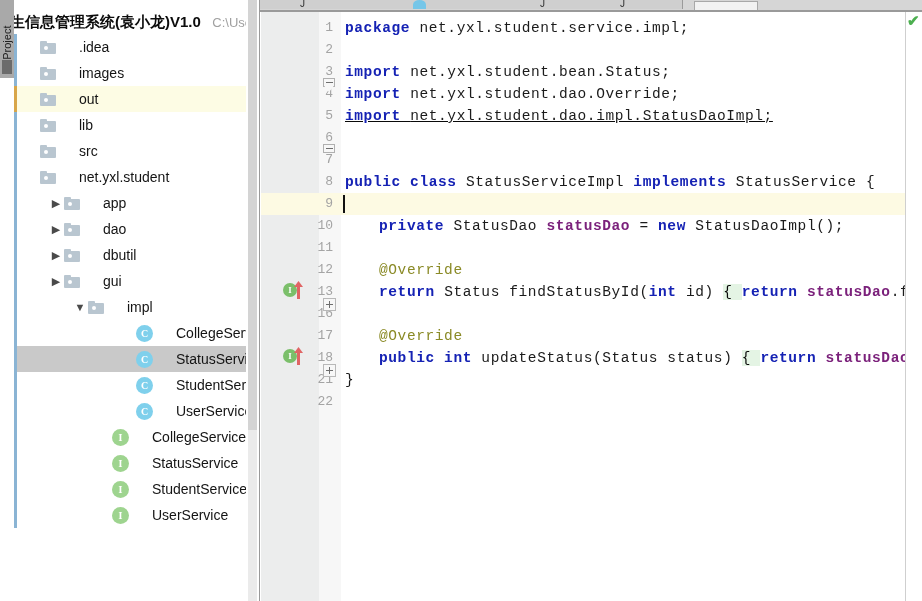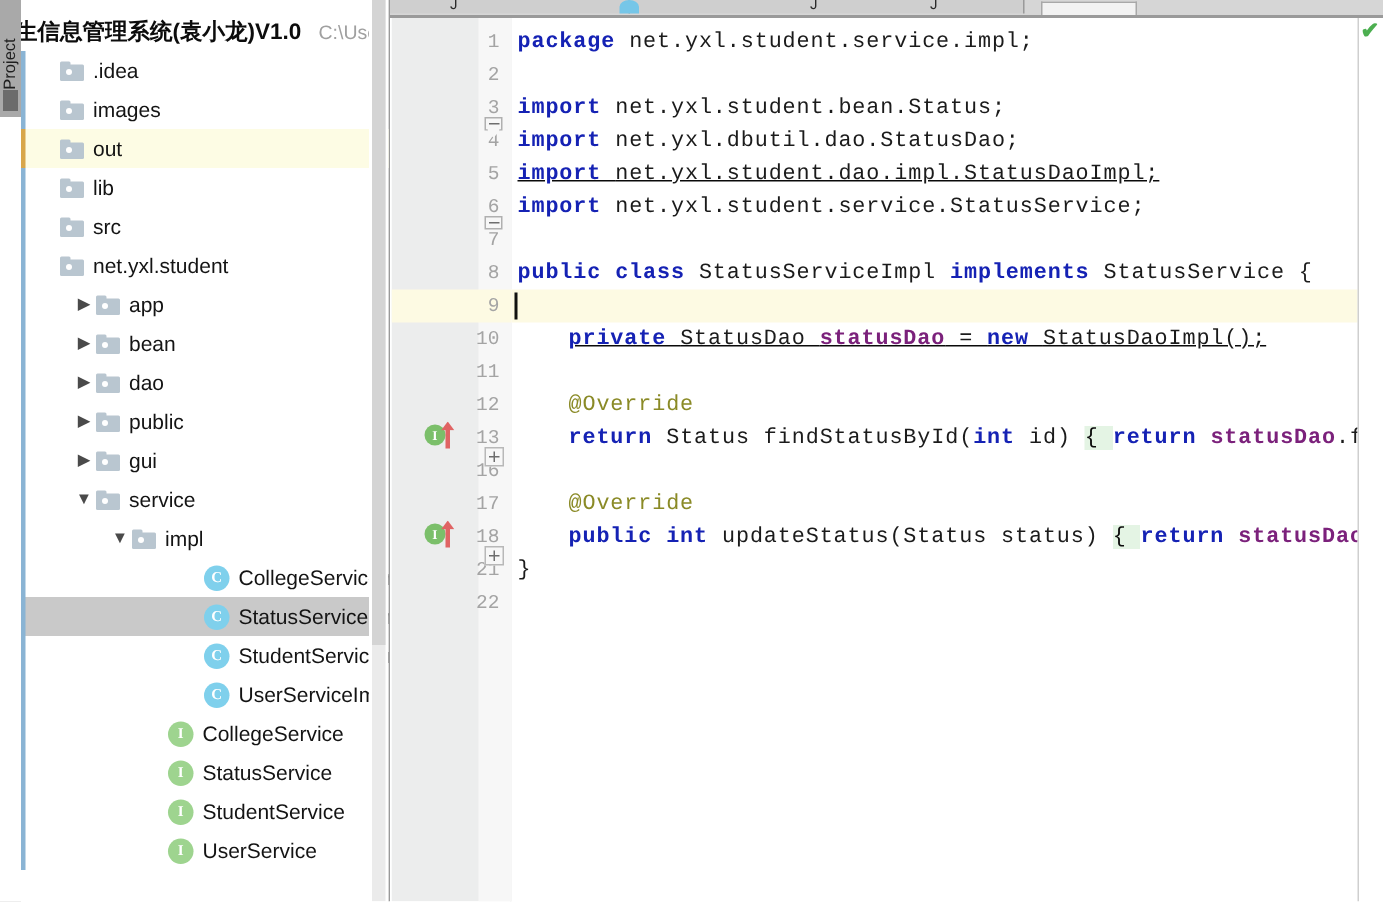--- a/index.html
+++ b/index.html
@@ -125,21 +125,21 @@
   }
   .cicon, .iicon {
     display: inline-block; width: 17px; height: 17px; border-radius: 50%;
     vertical-align: middle; margin-right: 6px; margin-top: -2px;
     font-size: 10px; line-height: 17px; text-align: center;
     font-weight: bold; color: #ffffff;
     font-family: "Liberation Serif", serif;
   }
   .cicon { background: #7fd0ec; }
   .iicon { background: #9ed48f; }
-  .tlabel { vertical-align: top; }
+  .tlabel { vertical-align: top; margin-left: 17px; }
 
   
   .proj-scroll {
     position: absolute; right: 0px; top: 0; width: 13px; height: 601px;
     background: #ffffff;
   }
   .proj-scroll .track {
     position: absolute; left: 2px; top: 0; width: 9px; height: 601px;
     background: #ebebeb;
   }
@@ -298,25 +298,23 @@
       <span class="tpath">C:\User</span>
     </div>
     <div class="tree" id="tree">
         <div class="trow"><div class="leftbar"></div><span class="spacer" style="width: 10px;"></span><span class="arrow"></span><span class="ficon"><span class="tab"></span><span class="body"></span><span class="dot"></span></span><span class="tlabel">.idea</span></div>
         <div class="trow"><div class="leftbar"></div><span class="spacer" style="width: 10px;"></span><span class="arrow"></span><span class="ficon"><span class="tab"></span><span class="body"></span><span class="dot"></span></span><span class="tlabel">images</span></div>
         <div class="trow excluded"><div class="leftbar"></div><span class="spacer" style="width: 10px;"></span><span class="arrow"></span><span class="ficon"><span class="tab"></span><span class="body"></span><span class="dot"></span></span><span class="tlabel">out</span></div>
         <div class="trow"><div class="leftbar"></div><span class="spacer" style="width: 10px;"></span><span class="arrow"></span><span class="ficon"><span class="tab"></span><span class="body"></span><span class="dot"></span></span><span class="tlabel">lib</span></div>
         <div class="trow"><div class="leftbar"></div><span class="spacer" style="width: 10px;"></span><span class="arrow"></span><span class="ficon"><span class="tab"></span><span class="body"></span><span class="dot"></span></span><span class="tlabel">src</span></div>
         <div class="trow"><div class="leftbar"></div><span class="spacer" style="width: 10px;"></span><span class="arrow"></span><span class="ficon"><span class="tab"></span><span class="body"></span><span class="dot"></span></span><span class="tlabel">net.yxl.student</span></div>
         <div class="trow"><div class="leftbar"></div><span class="spacer" style="width: 34px;"></span><span class="arrow">▶</span><span class="ficon"><span class="tab"></span><span class="body"></span><span class="dot"></span></span><span class="tlabel">app</span></div>
-        <div class="trow"><div class="leftbar"></div><span class="spacer" style="width: 34px;"></span><span class="arrow">▶</span><span class="ficon"><span class="tab"></span><span class="body"></span><span class="dot"></span></span><span class="tlabel">bean</span></div>
         <div class="trow"><div class="leftbar"></div><span class="spacer" style="width: 34px;"></span><span class="arrow">▶</span><span class="ficon"><span class="tab"></span><span class="body"></span><span class="dot"></span></span><span class="tlabel">dao</span></div>
-        <div class="trow"><div class="leftbar"></div><span class="spacer" style="width: 34px;"></span><span class="arrow">▶</span><span class="ficon"><span class="tab"></span><span class="body"></span><span class="dot"></span></span><span class="tlabel">public</span></div>
+        <div class="trow"><div class="leftbar"></div><span class="spacer" style="width: 34px;"></span><span class="arrow">▶</span><span class="ficon"><span class="tab"></span><span class="body"></span><span class="dot"></span></span><span class="tlabel">dbutil</span></div>
         <div class="trow"><div class="leftbar"></div><span class="spacer" style="width: 34px;"></span><span class="arrow">▶</span><span class="ficon"><span class="tab"></span><span class="body"></span><span class="dot"></span></span><span class="tlabel">gui</span></div>
-        <div class="trow"><div class="leftbar"></div><span class="spacer" style="width: 34px;"></span><span class="arrow">▼</span><span class="ficon"><span class="tab"></span><span class="body"></span><span class="dot"></span></span><span class="tlabel">service</span></div>
         <div class="trow"><div class="leftbar"></div><span class="spacer" style="width: 58px;"></span><span class="arrow">▼</span><span class="ficon"><span class="tab"></span><span class="body"></span><span class="dot"></span></span><span class="tlabel">impl</span></div>
         <div class="trow"><div class="leftbar"></div><span class="spacer" style="width: 106px;"></span><span class="arrow"></span><span class="cicon">C</span><span class="tlabel">CollegeServiceImpl</span></div>
         <div class="trow selected"><div class="leftbar"></div><span class="spacer" style="width: 106px;"></span><span class="arrow"></span><span class="cicon">C</span><span class="tlabel">StatusServiceImpl</span></div>
         <div class="trow"><div class="leftbar"></div><span class="spacer" style="width: 106px;"></span><span class="arrow"></span><span class="cicon">C</span><span class="tlabel">StudentServiceImpl</span></div>
         <div class="trow"><div class="leftbar"></div><span class="spacer" style="width: 106px;"></span><span class="arrow"></span><span class="cicon">C</span><span class="tlabel">UserServiceImpl</span></div>
         <div class="trow"><div class="leftbar"></div><span class="spacer" style="width: 82px;"></span><span class="arrow"></span><span class="iicon">I</span><span class="tlabel">CollegeService</span></div>
         <div class="trow"><div class="leftbar"></div><span class="spacer" style="width: 82px;"></span><span class="arrow"></span><span class="iicon">I</span><span class="tlabel">StatusService</span></div>
         <div class="trow"><div class="leftbar"></div><span class="spacer" style="width: 82px;"></span><span class="arrow"></span><span class="iicon">I</span><span class="tlabel">StudentService</span></div>
         <div class="trow"><div class="leftbar"></div><span class="spacer" style="width: 82px;"></span><span class="arrow"></span><span class="iicon">I</span><span class="tlabel">UserService</span></div>
       </div>
@@ -405,40 +403,37 @@
         <div class="line" style="top: 5px;">
           <div class="code" style="left: 4px;"><span class="kw">package </span><span class="plain">net.yxl.student.service.impl;</span></div>
         </div>
         <div class="line" style="top: 27px;">
           <div class="code" style="left: 4px;"></div>
         </div>
         <div class="line" style="top: 49px;">
           <div class="code" style="left: 4px;"><span class="kw">import </span><span class="plain">net.yxl.student.bean.Status;</span></div>
         </div>
         <div class="line" style="top: 71px;">
-          <div class="code" style="left: 4px;"><span class="kw">import </span><span class="plain">net.yxl.dbutil.dao.StatusDao;</span></div>
+          <div class="code" style="left: 4px;"><span class="kw">import </span><span class="plain">net.yxl.student.dao.Override;</span></div>
         </div>
         <div class="line" style="top: 93px;">
           <div class="code" style="left: 4px; text-decoration: underline;"><span class="kw">import </span><span class="plain">net.yxl.student.dao.impl.StatusDaoImpl;</span></div>
         </div>
-        <div class="line" style="top: 115px;">
-          <div class="code" style="left: 4px;"><span class="kw">import </span><span class="plain">net.yxl.student.service.StatusService;</span></div>
-        </div>
         <div class="line" style="top: 137px;">
           <div class="code" style="left: 4px;"></div>
         </div>
         <div class="line" style="top: 159px;">
           <div class="code" style="left: 4px;"><span class="kw">public class </span><span class="plain">StatusServiceImpl </span><span class="kw">implements </span><span class="plain">StatusService {</span></div>
         </div>
         <div class="line hl" style="top: 181px;">
           <div class="code" style="left: 4px;"></div>
           <span class="caret"></span>
         </div>
         <div class="line" style="top: 203px;">
-          <div class="code" style="left: 38px; text-decoration: underline;"><span class="kw">private </span><span class="plain">StatusDao </span><span class="fld">statusDao</span><span class="plain"> = </span><span class="kw">new </span><span class="plain">StatusDaoImpl();</span></div>
+          <div class="code" style="left: 38px;"><span class="kw">private </span><span class="plain">StatusDao </span><span class="fld">statusDao</span><span class="plain"> = </span><span class="kw">new </span><span class="plain">StatusDaoImpl();</span></div>
         </div>
         <div class="line" style="top: 225px;">
           <div class="code" style="left: 4px;"></div>
         </div>
         <div class="line" style="top: 247px;">
           <div class="code" style="left: 38px;"><span class="ann">@Override</span></div>
         </div>
         <div class="line" style="top: 269px;">
           <div class="code" style="left: 38px;"><span class="kw">return </span><span class="plain">Status findStatusById(</span><span class="kw">int </span><span class="plain">id) </span><span class="inl">{ </span><span class="kw">return </span><span class="fld">statusDao</span><span class="plain">.findById(id)</span></div>
         </div>

